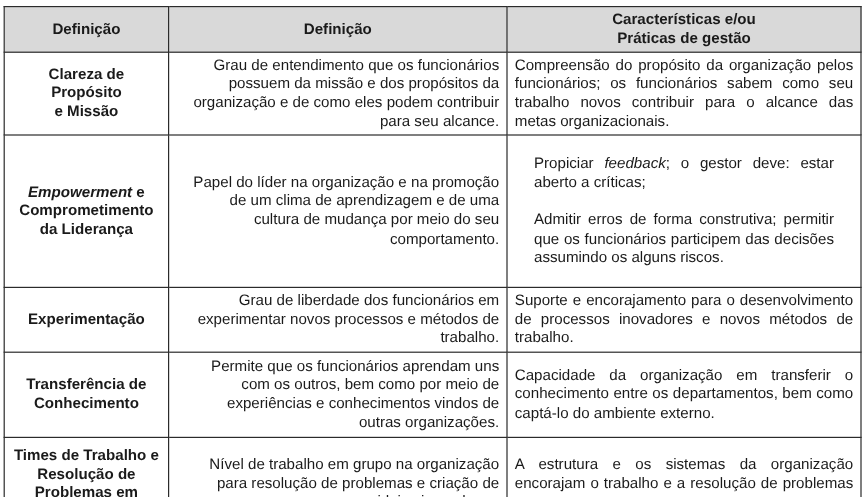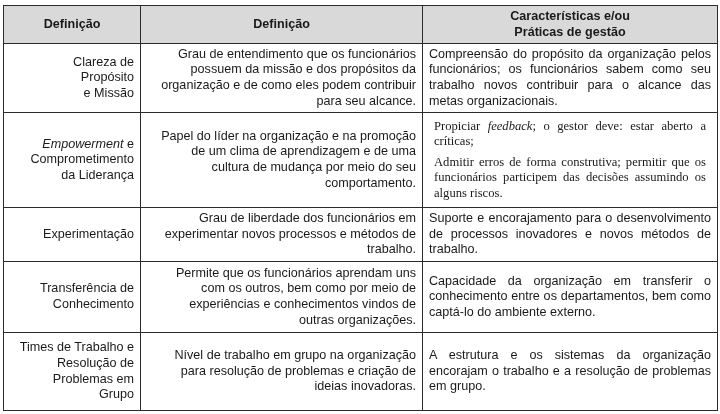--- a/index.html
+++ b/index.html
@@ -34,39 +34,40 @@
       background: #d9d9d9;
       font-weight: bold;
       text-align: center;
       height: 37px;
       font-size: 12.6px;
     }
     col.c1 { width: 137px; }
     col.c2 { width: 282px; }
     col.c3 { width: 295px; }
     td.dim {
-      text-align: right;
+      text-align: center;
       white-space: pre-line;
+      font-weight: bold;
     }
     td.def {
       text-align: right;
       white-space: pre-line;
       padding: 0 4px;
     }
     td.car {
       text-align: justify;
       text-align-last: left;
       padding: 0 7px 0 6px;
     }
     tr.r1 td { height: 68px; }
     tr.r2 td { height: 94px; }
     tr.r3 td { height: 53px; margin-top: 19px; }
     tr.r4 td { height: 70px; }
     tr.r5 td { height: 77px; }
-    .car p { margin: 5px; font-family: Liberation Serif, serif; }
+    .car p { margin: 16px; }
     em { font-style: italic; }
   </style>
 </head>
 <body>
 
 <table class="dim-table">
   <colgroup>
     <col class="c1">
     <col class="c2">
     <col class="c3">

